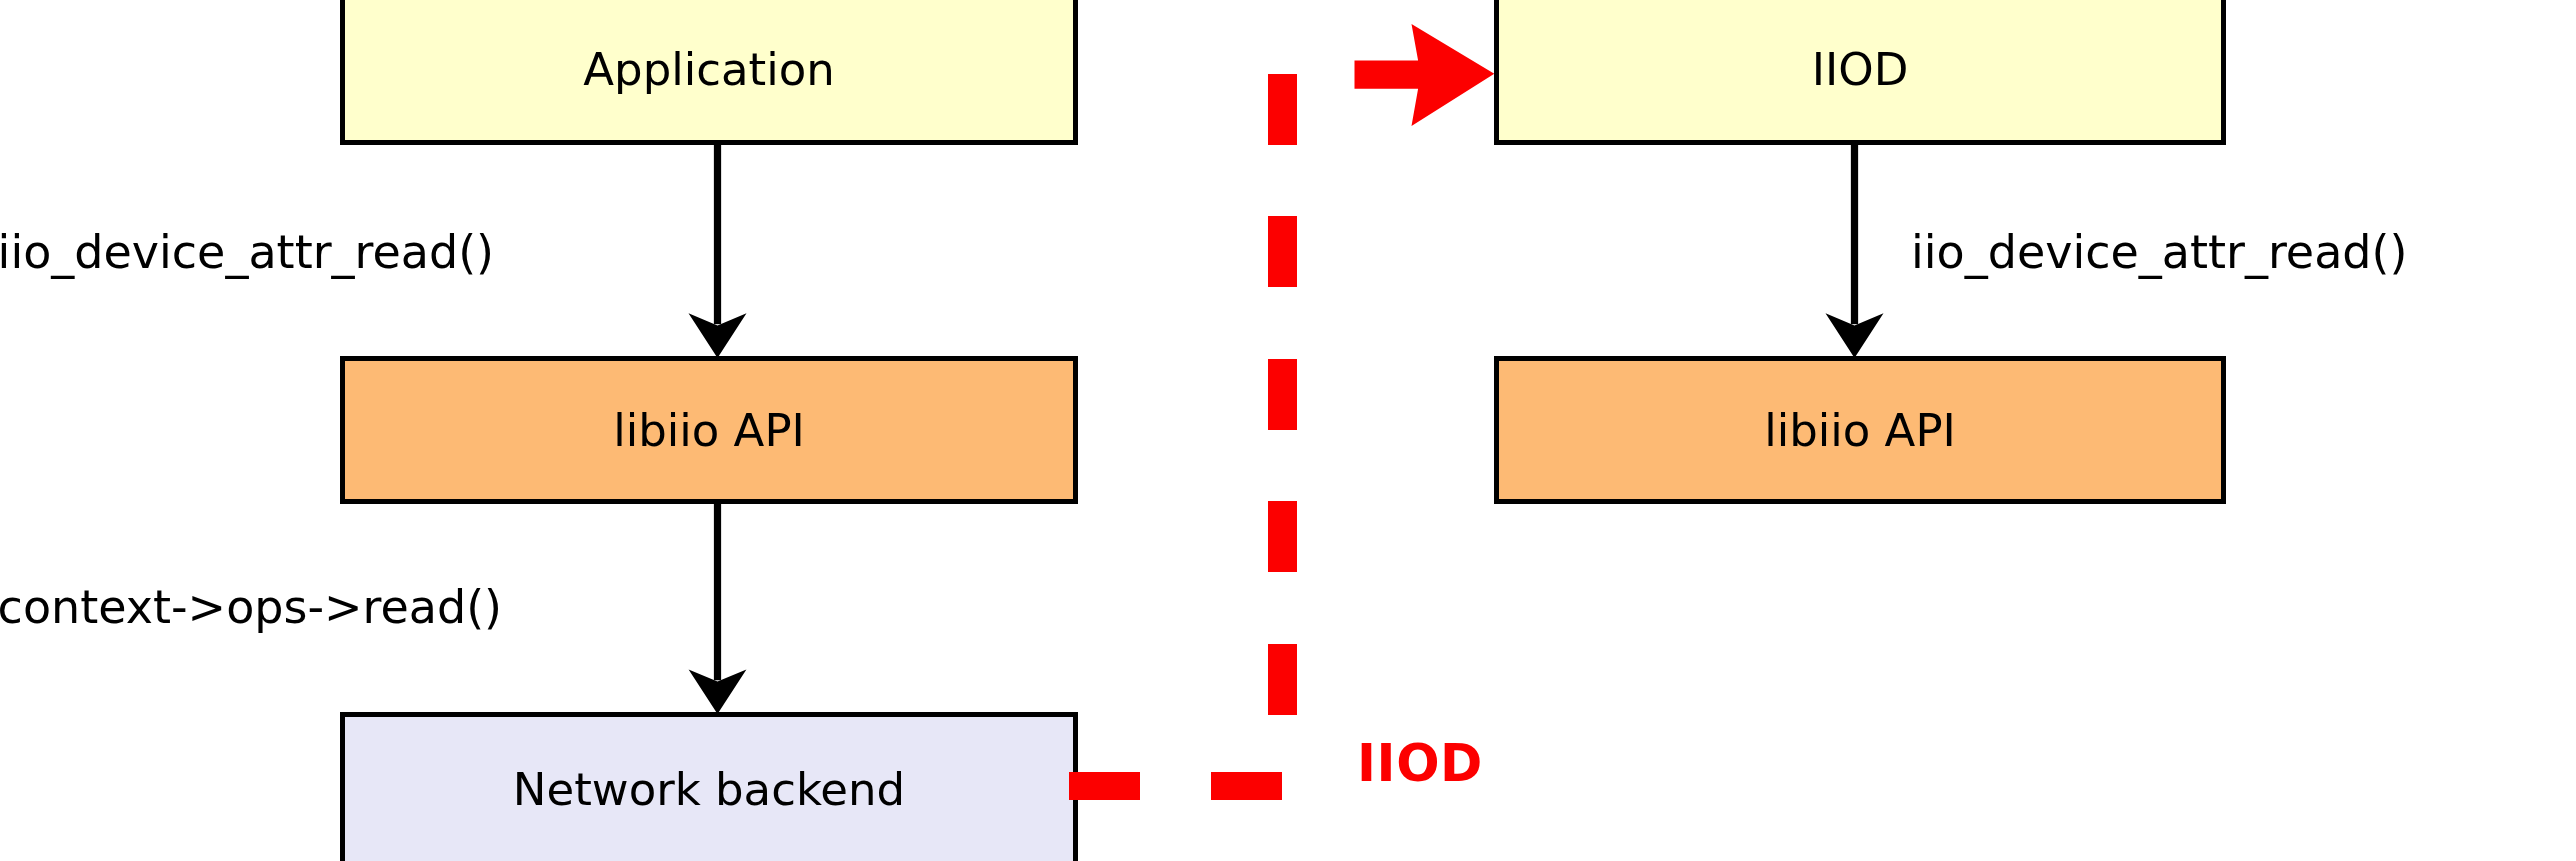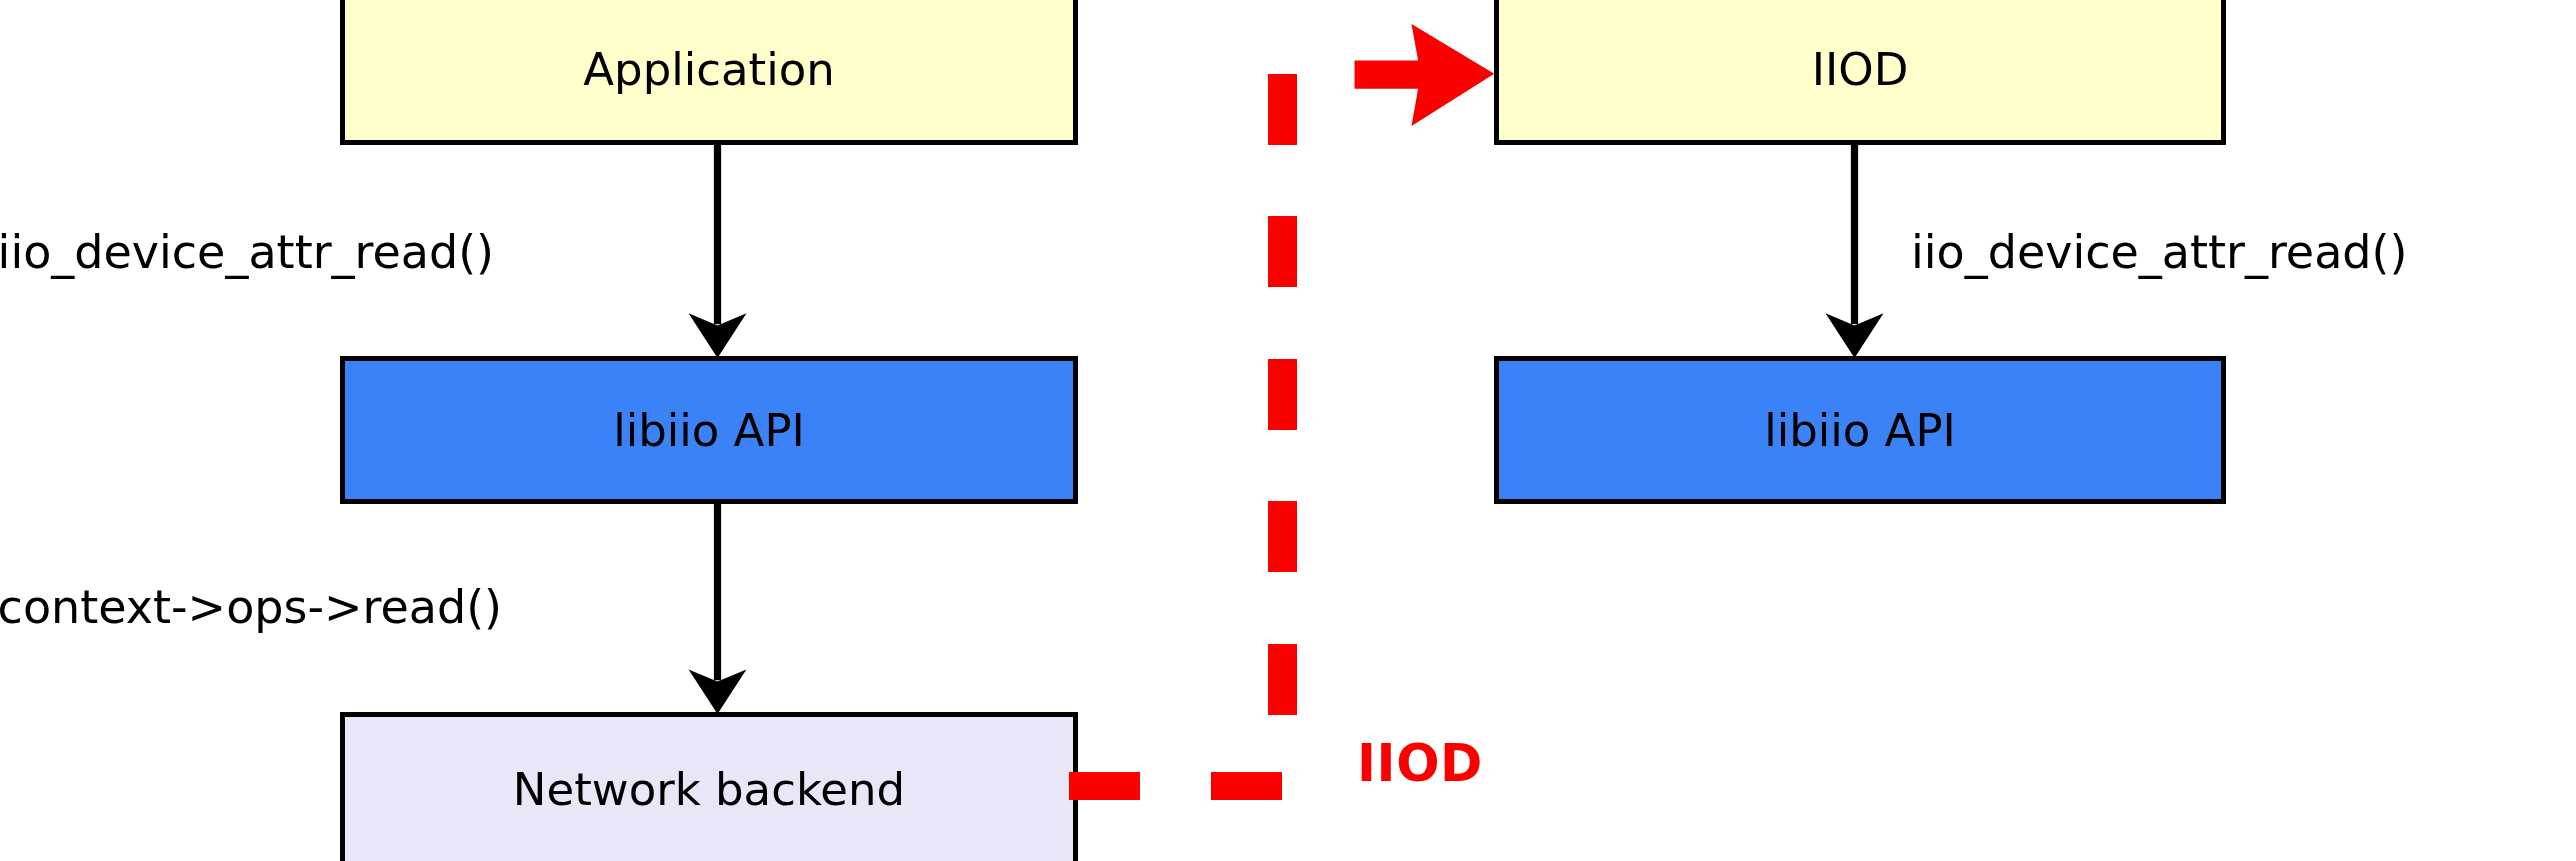--- a/index.html
+++ b/index.html
@@ -30,21 +30,21 @@
   }
   .node .node-label {
     font-family: "DejaVu Sans", sans-serif;
     font-size: 45px;
     color: #000000;
     line-height: 1;
     white-space: nowrap;
     letter-spacing: 0px;
   }
   .node.fill-yellow   { background: #ffffcc; }
-  .node.fill-pink     { background: #3b82f6; }
+  .node.fill-pink     { background: #fdba74; }
   .node.fill-lavender { background: #e7e7f7; }
 
   
   .connector {
     position: absolute;
   }
   .connector svg { display: block; }
 
   
   .callout {

